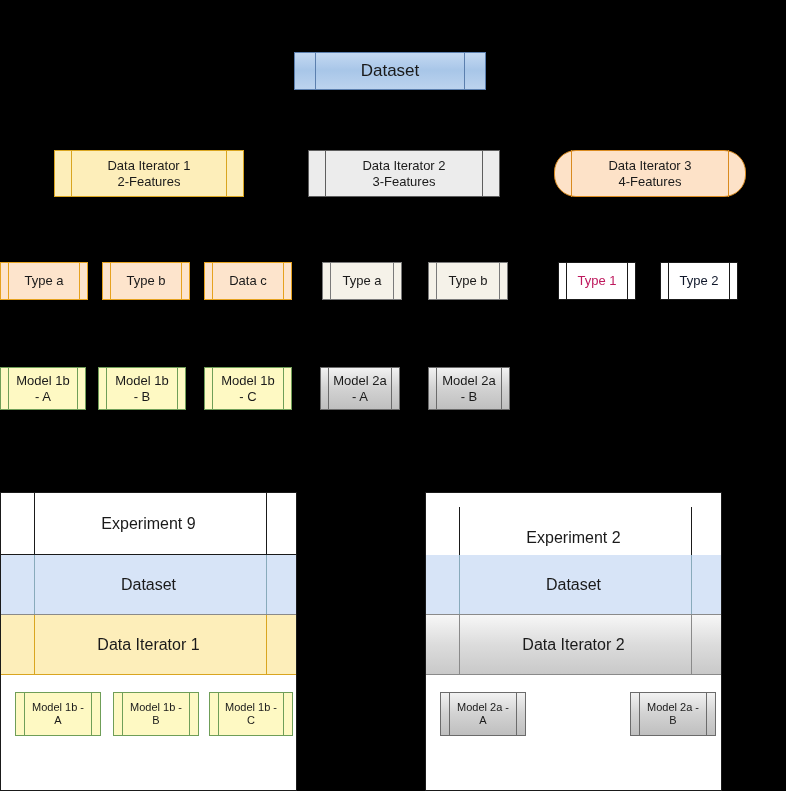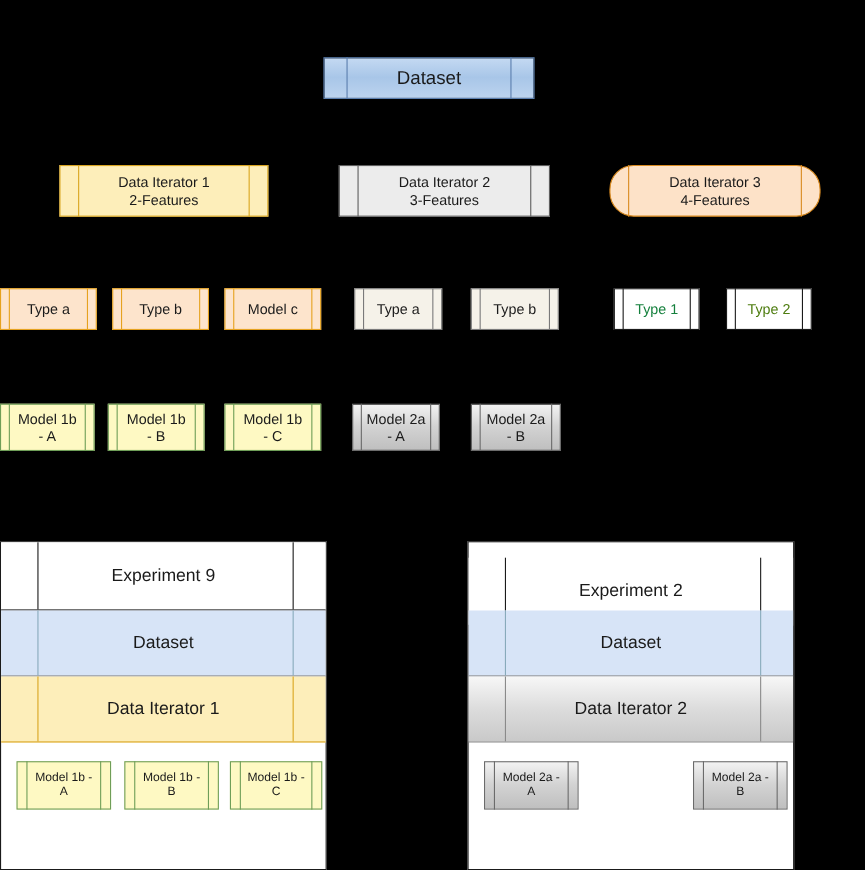--- a/index.html
+++ b/index.html
@@ -164,35 +164,35 @@
 4-Features</span>
   </div>
 
   <div class="node peach-light rails t-md" style="left:0px; top:262px; width:88px; height:38px; --rail-l:7px; --rail-r:7px;">
     <span style="color:#1a1a1a;">Type a</span>
   </div>
   <div class="node peach-light rails t-md" style="left:102px; top:262px; width:88px; height:38px; --rail-l:7px; --rail-r:7px;">
     <span style="color:#1a1a1a;">Type b</span>
   </div>
   <div class="node peach-light rails t-md" style="left:204px; top:262px; width:88px; height:38px; --rail-l:7px; --rail-r:7px;">
-    <span style="color:#1a1a1a;">Model c</span>
+    <span style="color:#1a1a1a;">Data c</span>
   </div>
 
   <div class="node cream rails t-md" style="left:322px; top:262px; width:80px; height:38px; --rail-l:7px; --rail-r:7px;">
     <span style="color:#1a1a1a;">Type a</span>
   </div>
   <div class="node cream rails t-md" style="left:428px; top:262px; width:80px; height:38px; --rail-l:7px; --rail-r:7px;">
     <span style="color:#1a1a1a;">Type b</span>
   </div>
 
   <div class="node plainwhite rails t-md" style="left:558px; top:262px; width:78px; height:38px; --rail-l:7px; --rail-r:7px;">
-    <span style="color:#15803d;">Type 1</span>
+    <span style="color:#be185d;">Type 1</span>
   </div>
   <div class="node plainwhite rails t-md" style="left:660px; top:262px; width:78px; height:38px; --rail-l:7px; --rail-r:7px;">
-    <span style="color:#4d7c0f;">Type 2</span>
+    <span style="color:#0f172a;">Type 2</span>
   </div>
 
   <div class="node green rails t-md" style="left:0px; top:367px; width:86px; height:43px; --rail-l:7px; --rail-r:7px;">
     <span style="color:#1a1a1a;">Model 1b
 - A</span>
   </div>
   <div class="node green rails t-md" style="left:98px; top:367px; width:88px; height:43px; --rail-l:7px; --rail-r:7px;">
     <span style="color:#1a1a1a;">Model 1b
 - B</span>
   </div>

